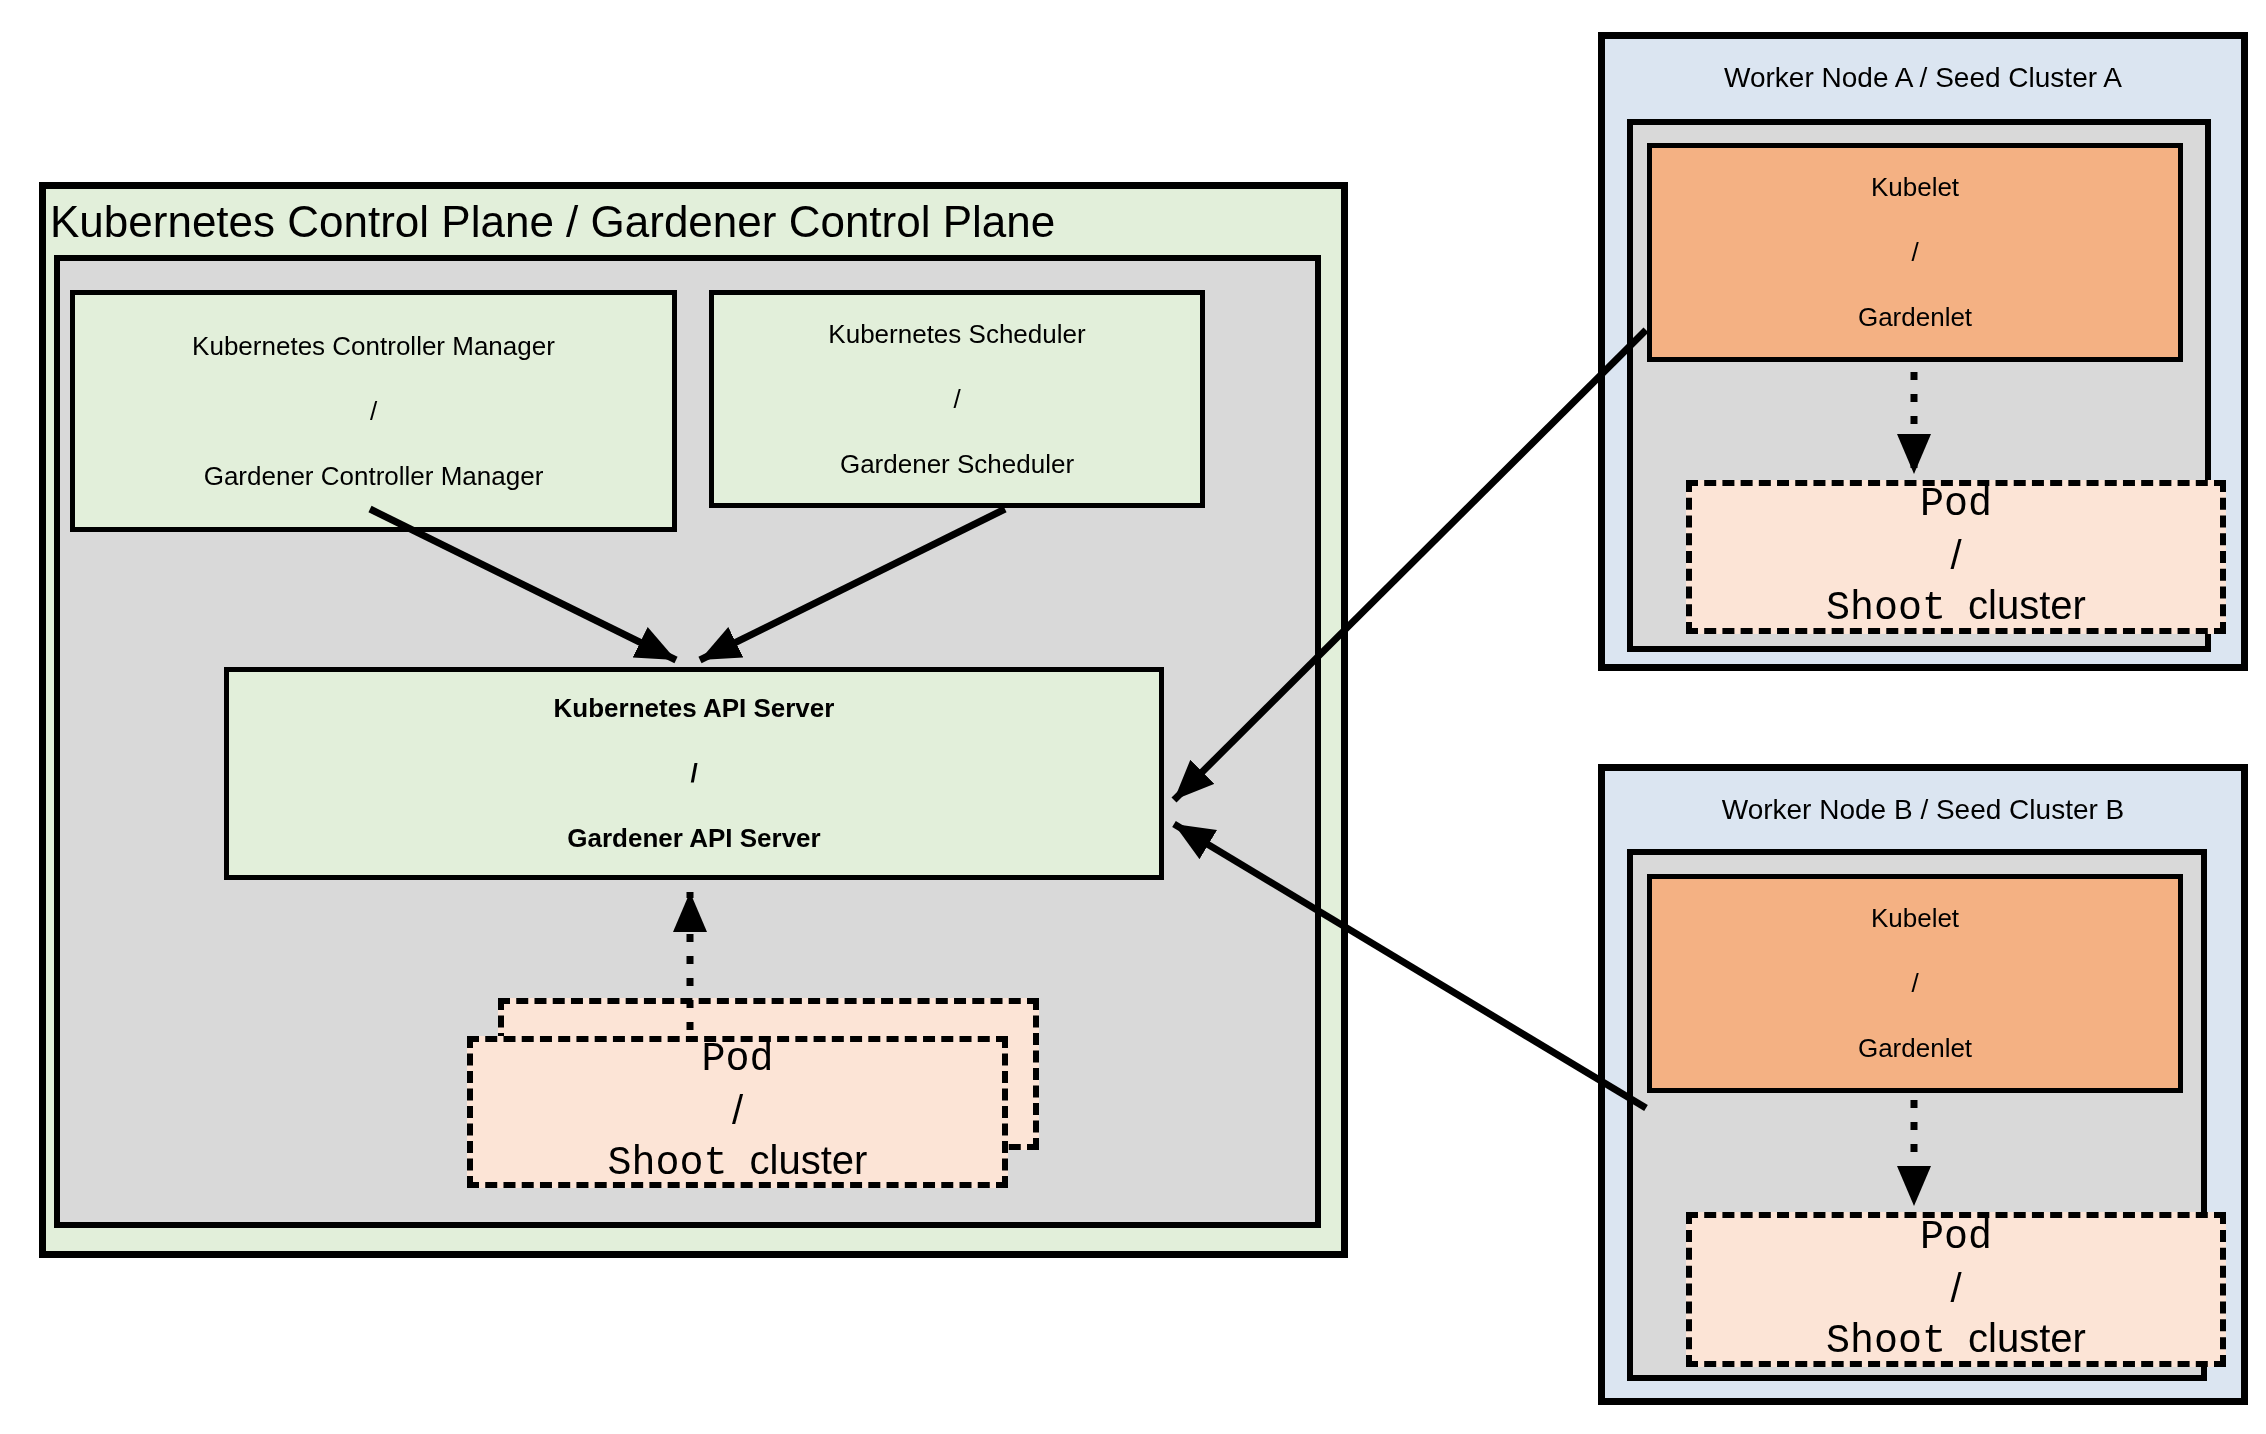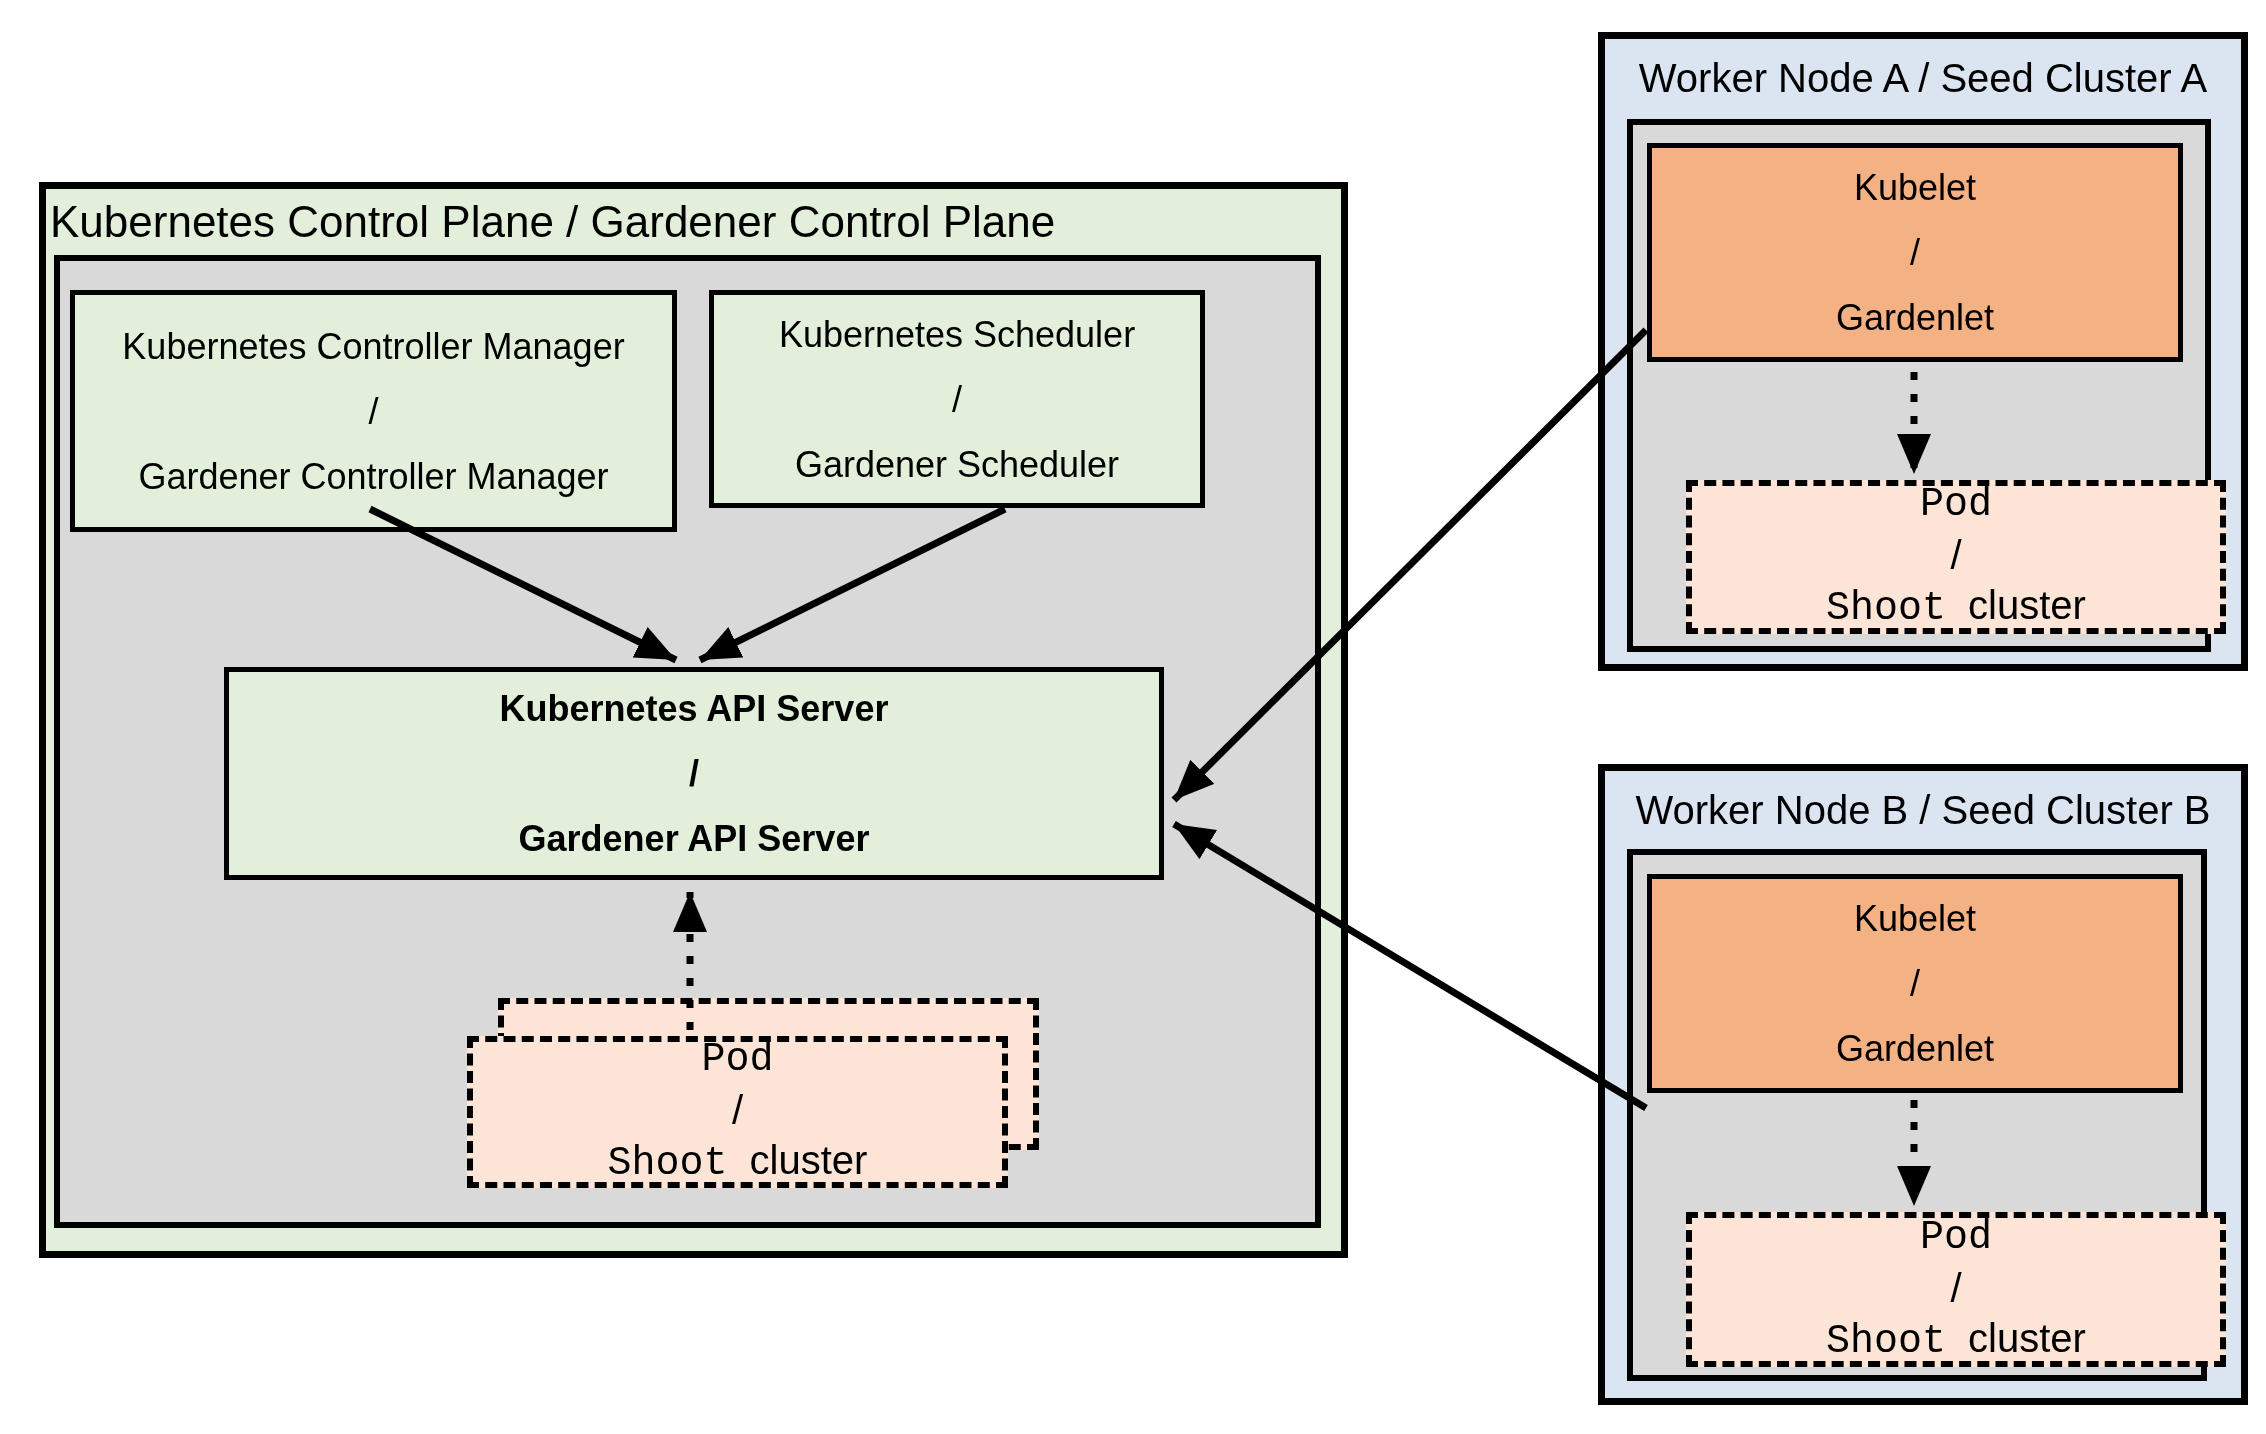--- a/index.html
+++ b/index.html
@@ -12,22 +12,22 @@
   .blue-fill{background:#dbe5f1;}
   .orange-fill{background:#f4b183;}
   .peach-fill{background:#fce4d6;margin-left:43px;}
   .bd7{border:7px solid #000;}
   .bd6{border:6px solid #000;}
   .bd5{border:5px solid #000;}
   .dashed{border:6px dashed #000;}
   .bold{font-weight:normal;}
   .mono{font-family:"Liberation Mono", monospace;}
   .cp-title{height:66px;display:flex;align-items:center;padding-left:4px;font-size:44px;}
-  .wn-title{height:78px;display:flex;align-items:center;justify-content:center;font-size:40px;}
-  .boxtext{font-size:36px;line-height:65px;}
+  .wn-title{height:78px;display:flex;align-items:center;justify-content:center;font-size:28px;}
+  .boxtext{font-size:26px;line-height:65px;}
   .podtext{font-size:40px;line-height:50px;}
   .podtext .mono{font-size:40px;}
   svg.arrows{position:absolute;left:0;top:0;width:2266px;height:1434px;pointer-events:none;}
 </style>
 </head>
 <body>
 
 <div id="canvas">
 
   <div class="abs green-fill bd7" style="left:39px;top:182px;width:1309px;height:1076px;">

